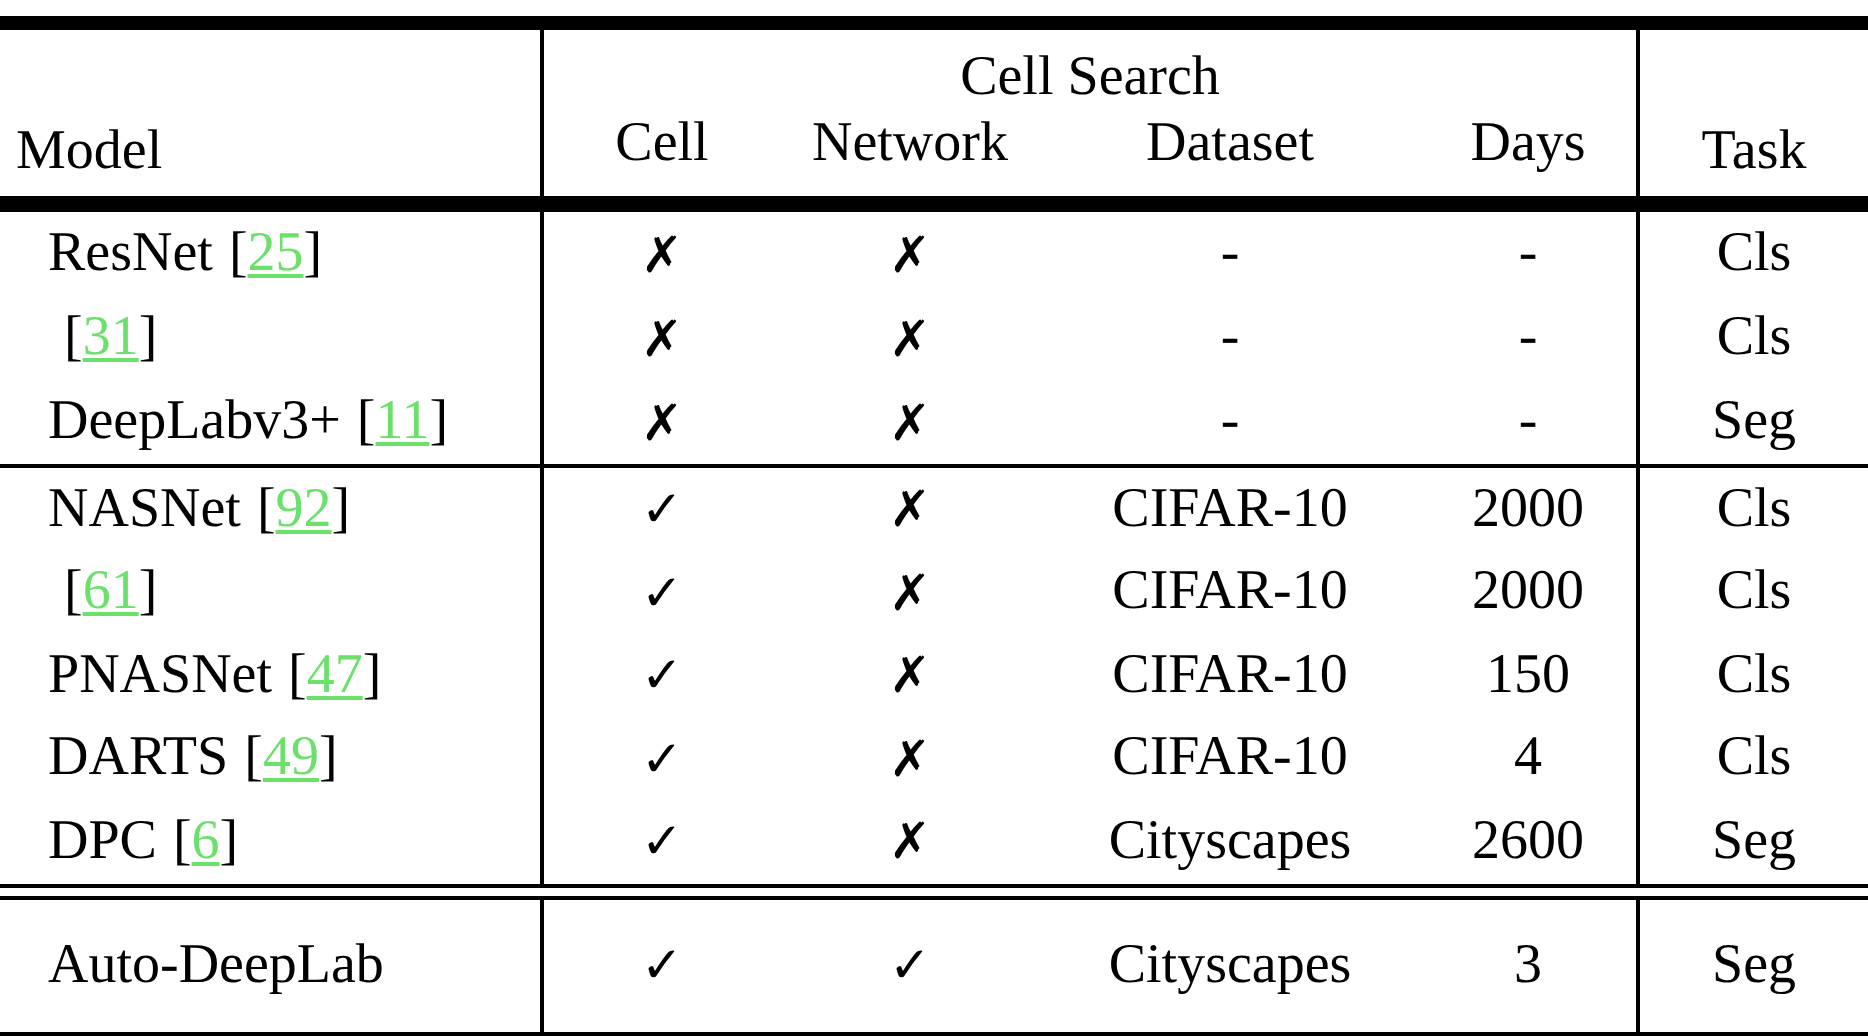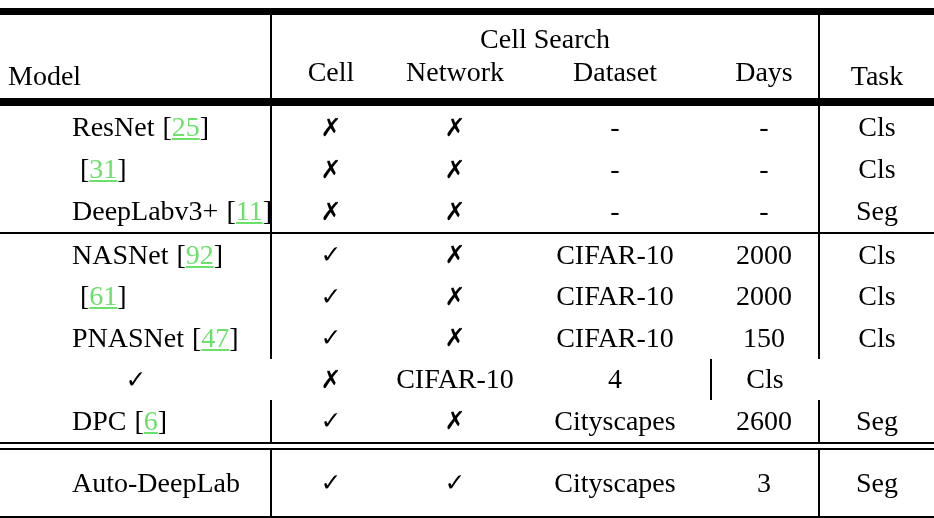--- a/index.html
+++ b/index.html
@@ -61,21 +61,20 @@
   .row-b { height: 41.5px; }
   .row-c { height: 66px; }
   .c {
     display: flex; align-items: center; justify-content: center;
     height: 100%; box-sizing: border-box;
   }
   .c.model {
     justify-content: flex-start;
     padding-left: 24px;
     border-right: 2px solid #000;
-    margin-left: 48px;
   }
   .c.task { border-left: 2px solid #000; }
   .cite { margin-left: 8px; }
   .green { color: #6be16b; text-decoration: underline; }
   .mark {
     font-family: "DejaVu Sans", sans-serif;
     font-weight: 700;
     font-size: 25px;
     line-height: 1;
   }
@@ -179,20 +178,24 @@
       <span class="cite"><span>[</span><span class="green">47</span><span>]</span></span>
     </div>
     <div class="c mark">✓</div>
     <div class="c mark">✗</div>
     <div class="c">CIFAR-10</div>
     <div class="c">150</div>
     <div class="c task">Cls</div>
   </div>
 
   <div class="grid row row-b">
+    <div class="c model">
+      <span>DARTS</span>
+      <span class="cite"><span>[</span><span class="green">49</span><span>]</span></span>
+    </div>
     <div class="c mark">✓</div>
     <div class="c mark">✗</div>
     <div class="c">CIFAR-10</div>
     <div class="c">4</div>
     <div class="c task">Cls</div>
   </div>
 
   <div class="grid row row-b">
     <div class="c model">
       <span>DPC</span>

